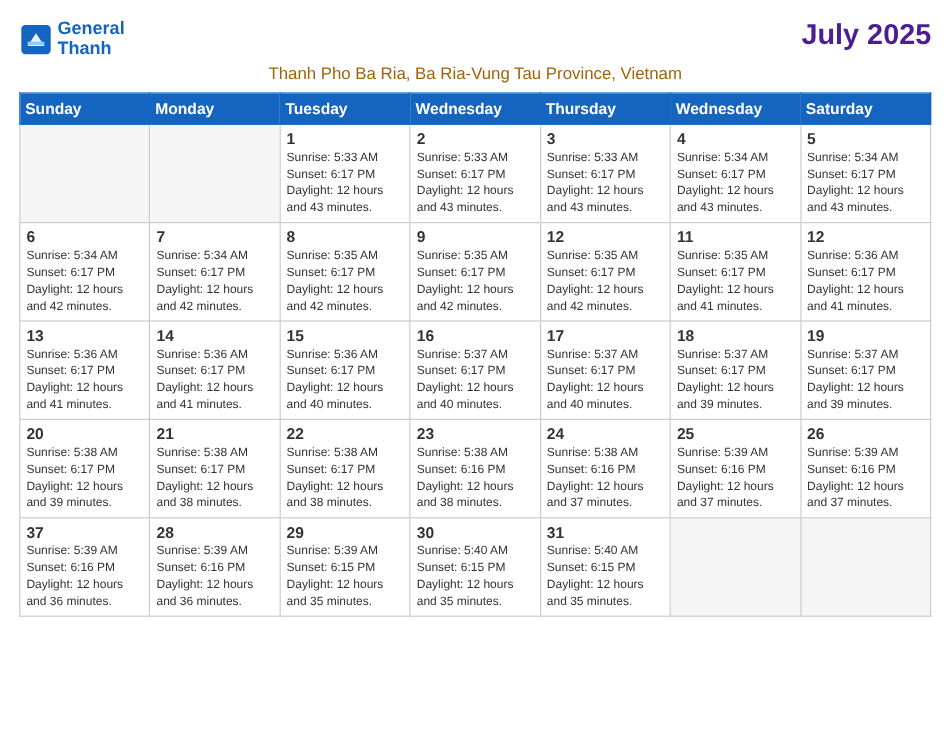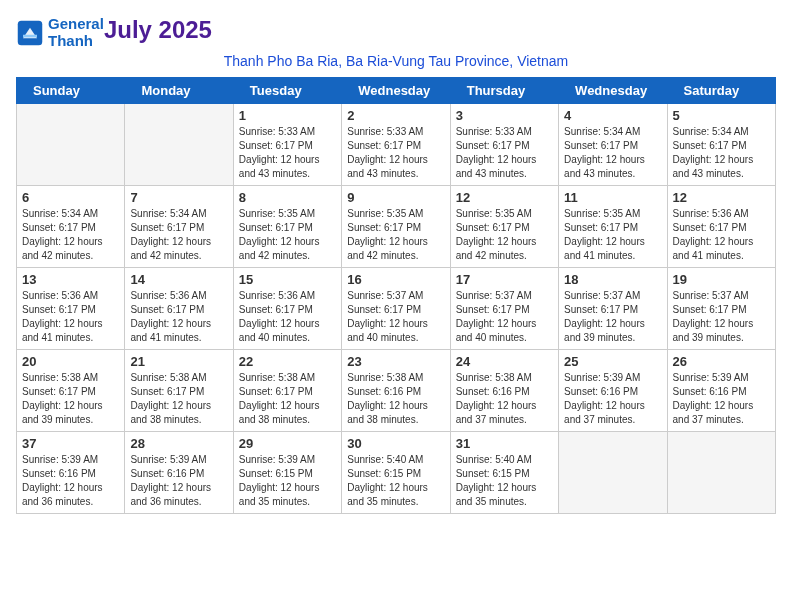--- a/index.html
+++ b/index.html
@@ -5,20 +5,21 @@
     * { box-sizing: border-box; margin: 0; padding: 0; }
     body {
       font-family: Arial, sans-serif;
       background: #fff;
       width: 792px;
       min-height: 612px;
       padding: 16px;
     }
     .header {
       display: flex;
+      justify-content: space-between;
       align-items: flex-start;
       margin-bottom: 4px;
     }
     .logo {
       display: flex;
       align-items: center;
       gap: 4px;
     }
     .logo-text {
       font-size: 15px;
@@ -35,34 +36,34 @@
     }
     .month-title {
       font-size: 24px;
       font-weight: bold;
       color: #4c1d95;
       text-align: right;
     }
     .subtitle {
       text-align: center;
       font-size: 14px;
-      color: #1d4ed8;
+      color: #a16207;
       margin-bottom: 8px;
       font-weight: 500;
     }
     .calendar {
       width: 100%;
       border-collapse: collapse;
       border: 1px solid #ccc;
     }
     .calendar th {
       background: #1565c0;
       color: #fff;
       text-align: left;
-      padding: 5px 16px;
+      padding: 5px 4px;
       font-size: 13px;
       border: 1px solid #1565c0;
     }
     .calendar td {
       border: 1px solid #ccc;
       vertical-align: top;
       padding: 4px 5px;
       width: 108px;
       min-height: 80px;
       font-size: 10.5px;

